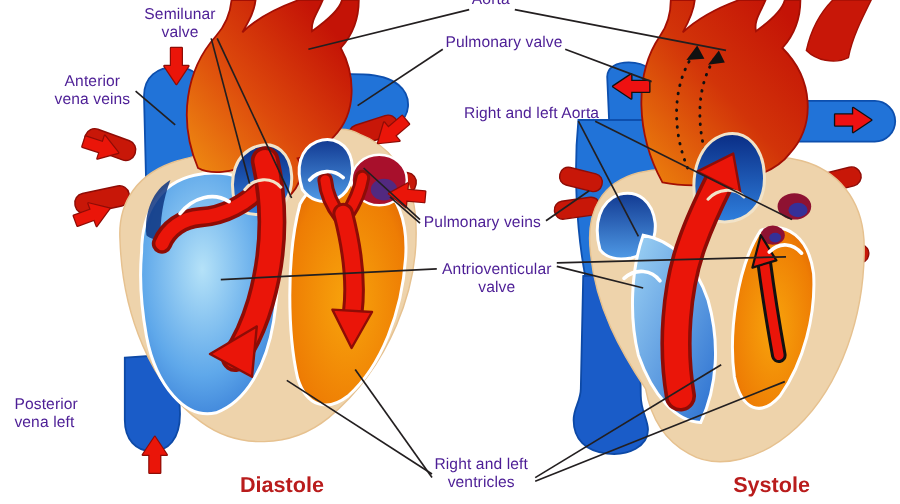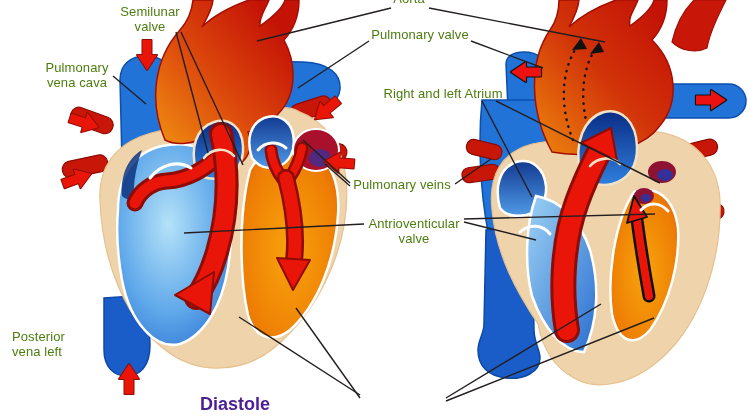--- a/index.html
+++ b/index.html
@@ -1,23 +1,23 @@
 <!DOCTYPE html>
 <html><head>
 <meta charset="utf-8">
 <style>
   html,body{margin:0;padding:0;background:#fff;}
   .stage{position:relative;width:750px;height:420px;overflow:hidden;background:#fff;
          font-family:"Liberation Sans",sans-serif;}
   .stage svg{display:block;position:absolute;left:0;top:0;}
-  .label{position:absolute;font:13px/15px "Liberation Sans",sans-serif;color:#4d7c0f;
+  .label{position:absolute;font:13px/15px "Liberation Sans",sans-serif;color:#4c1d95;
          text-align:center;letter-spacing:0.1px;}
   .nowrap{white-space:nowrap;}
   .left-align{text-align:left;}
-  .caption{position:absolute;font:bold 18px/20px "Liberation Sans",sans-serif;color:#4c1d95;
+  .caption{position:absolute;font:bold 18px/20px "Liberation Sans",sans-serif;color:#b91c1c;
            text-align:center;width:100px;}
   
   .vessel{fill:#2173d8;stroke:#0d4fae;stroke-width:1.5;}
   .vesselDark{fill:#1a5cc8;stroke:#0d49a6;stroke-width:1.5;}
   .stub{fill:#c81708;stroke:#8e0c06;stroke-width:1.2;}
   .wall{fill:#eed3ab;stroke:#e6c18f;stroke-width:1.2;}
   .chamber{stroke:#ffffff;stroke-width:2.5;}
   .creamRim{stroke:#f2e3c8;stroke-width:2.5;}
   .bandO{fill:none;stroke:#8e0c06;stroke-linecap:round;}
   .bandF{fill:none;stroke:#ea1509;stroke-linecap:round;}
@@ -211,20 +211,22 @@
     <line x1="360" y1="395" x2="239" y2="317"></line>
     <line x1="360" y1="398" x2="296" y2="308"></line>
     <line x1="446" y1="398" x2="601" y2="304"></line>
     <line x1="446" y1="401" x2="654" y2="318"></line>
   </g>
 </svg>
 
   <div class="label nowrap" style="left:379px;top:-9px;width:60px;">Aorta</div>
   <div class="label nowrap" style="left:360px;top:27px;width:120px;">Pulmonary valve</div>
   <div class="label" style="left:113px;top:4px;width:74px;">Semilunar valve</div>
-  <div class="label" style="left:39px;top:60px;width:76px;">Pulmonary vena cava</div>
-  <div class="label nowrap" style="left:373px;top:86px;width:140px;">Right and left Atrium</div>
+  <div class="label" style="left:39px;top:60px;width:76px;">Anterior vena veins</div>
+  <div class="label nowrap" style="left:373px;top:86px;width:140px;">Right and left Aorta</div>
   <div class="label" style="left:358px;top:216px;width:112px;">Antrioventicular valve</div>
   <div class="label nowrap" style="left:347px;top:177px;width:110px;">Pulmonary veins</div>
   <div class="label left-align" style="left:12px;top:329px;width:80px;">Posterior vena left</div>
+  <div class="label" style="left:355px;top:379px;width:92px;">Right and left ventricles</div>
 
   <div class="caption" style="left:185px;top:394px;">Diastole</div>
+  <div class="caption" style="left:593px;top:394px;">Systole</div>
 </div>
 
 </body></html>

